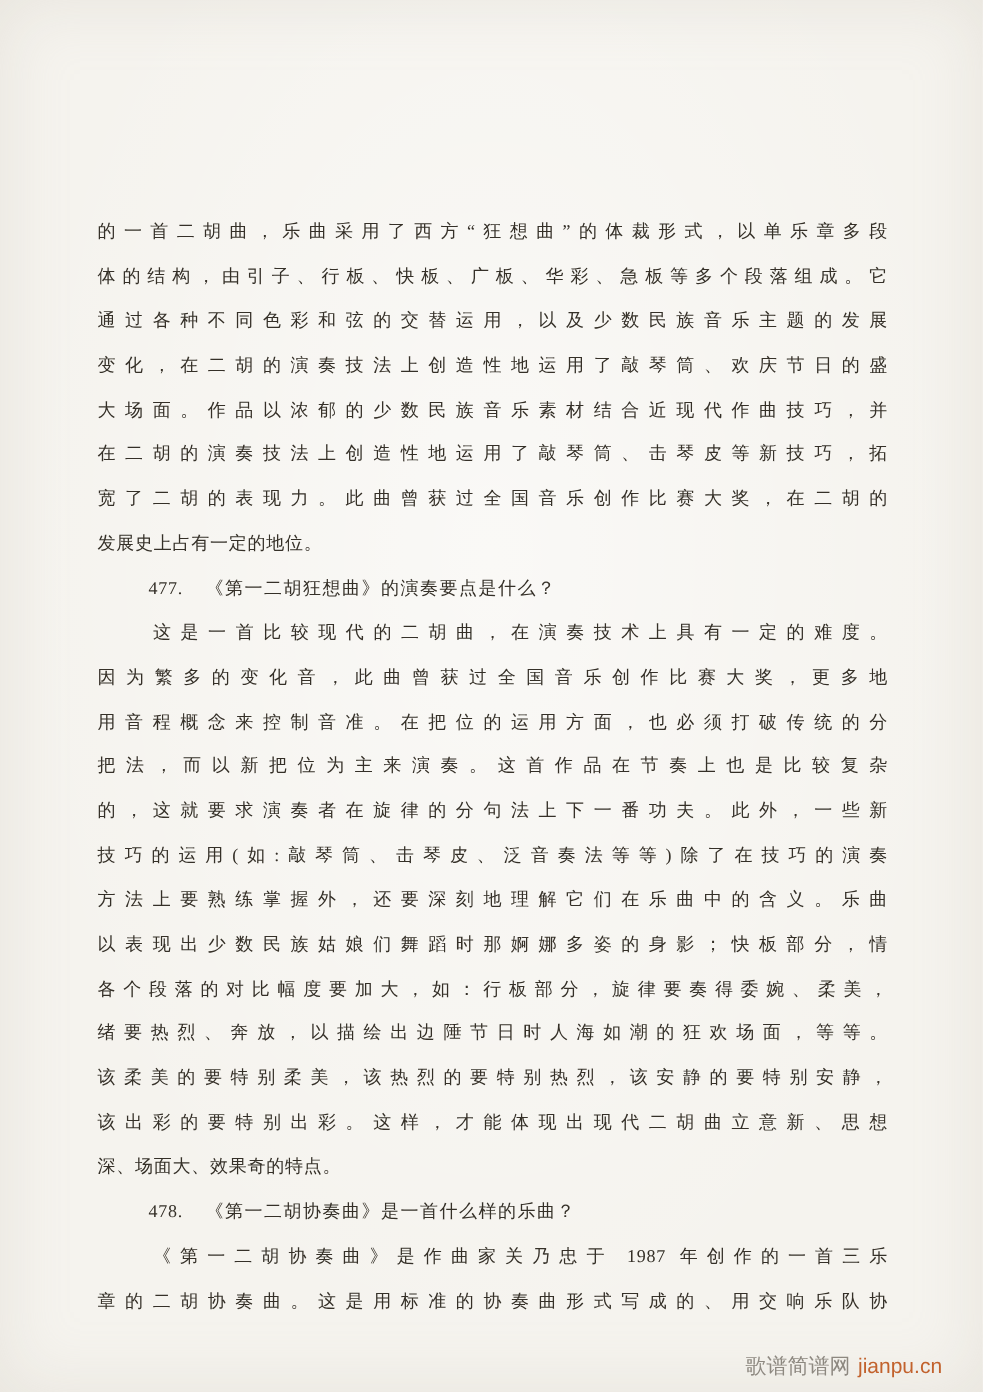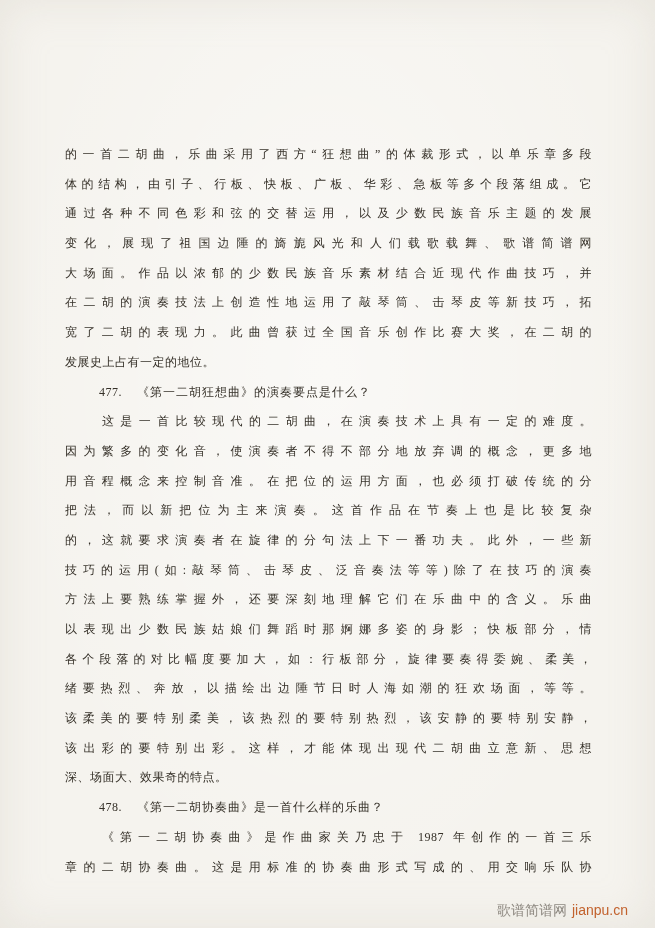--- a/index.html
+++ b/index.html
@@ -75,32 +75,32 @@
 </head>
 <body>
 
 <div class="scan-page">
 
   <div class="text-block">
 
     <div class="line">的一首二胡曲，乐曲采用了西方“狂想曲”的体裁形式，以单乐章多段</div>
     <div class="line">体的结构，由引子、行板、快板、广板、华彩、急板等多个段落组成。它</div>
     <div class="line">通过各种不同色彩和弦的交替运用，以及少数民族音乐主题的发展</div>
-    <div class="line">变化，展现了祖国边陲的旖旎风光和人们载歌载舞、歌谱简谱网</div>
+    <div class="line">变化，在二胡的演奏技法上创造性地运用了敲琴筒、欢庆节日的盛</div>
     <div class="line">大场面。作品以浓郁的少数民族音乐素材结合近现代作曲技巧，并</div>
     <div class="line">在二胡的演奏技法上创造性地运用了敲琴筒、击琴皮等新技巧，拓</div>
     <div class="line">宽了二胡的表现力。此曲曾获过全国音乐创作比赛大奖，在二胡的</div>
     <div class="line end">发展史上占有一定的地位。</div>
 
     <div class="line question">
       <span class="q-num">477.</span><span class="q-text">《第一二胡狂想曲》的演奏要点是什么？</span>
     </div>
 
     <div class="line indent">这是一首比较现代的二胡曲，在演奏技术上具有一定的难度。</div>
-    <div class="line">因为繁多的变化音，使演奏者不得不部分地放弃调的概念，更多地</div>
+    <div class="line">因为繁多的变化音，此曲曾获过全国音乐创作比赛大奖，更多地</div>
     <div class="line">用音程概念来控制音准。在把位的运用方面，也必须打破传统的分</div>
     <div class="line">把法，而以新把位为主来演奏。这首作品在节奏上也是比较复杂</div>
     <div class="line">的，这就要求演奏者在旋律的分句法上下一番功夫。此外，一些新</div>
     <div class="line">技巧的运用(如:敲琴筒、击琴皮、泛音奏法等等)除了在技巧的演奏</div>
     <div class="line">方法上要熟练掌握外，还要深刻地理解它们在乐曲中的含义。乐曲</div>
     <div class="line">以表现出少数民族姑娘们舞蹈时那婀娜多姿的身影；快板部分，情</div>
     <div class="line">各个段落的对比幅度要加大，如：行板部分，旋律要奏得委婉、柔美，</div>
     <div class="line">绪要热烈、奔放，以描绘出边陲节日时人海如潮的狂欢场面，等等。</div>
     <div class="line">该柔美的要特别柔美，该热烈的要特别热烈，该安静的要特别安静，</div>
     <div class="line">该出彩的要特别出彩。这样，才能体现出现代二胡曲立意新、思想</div>

